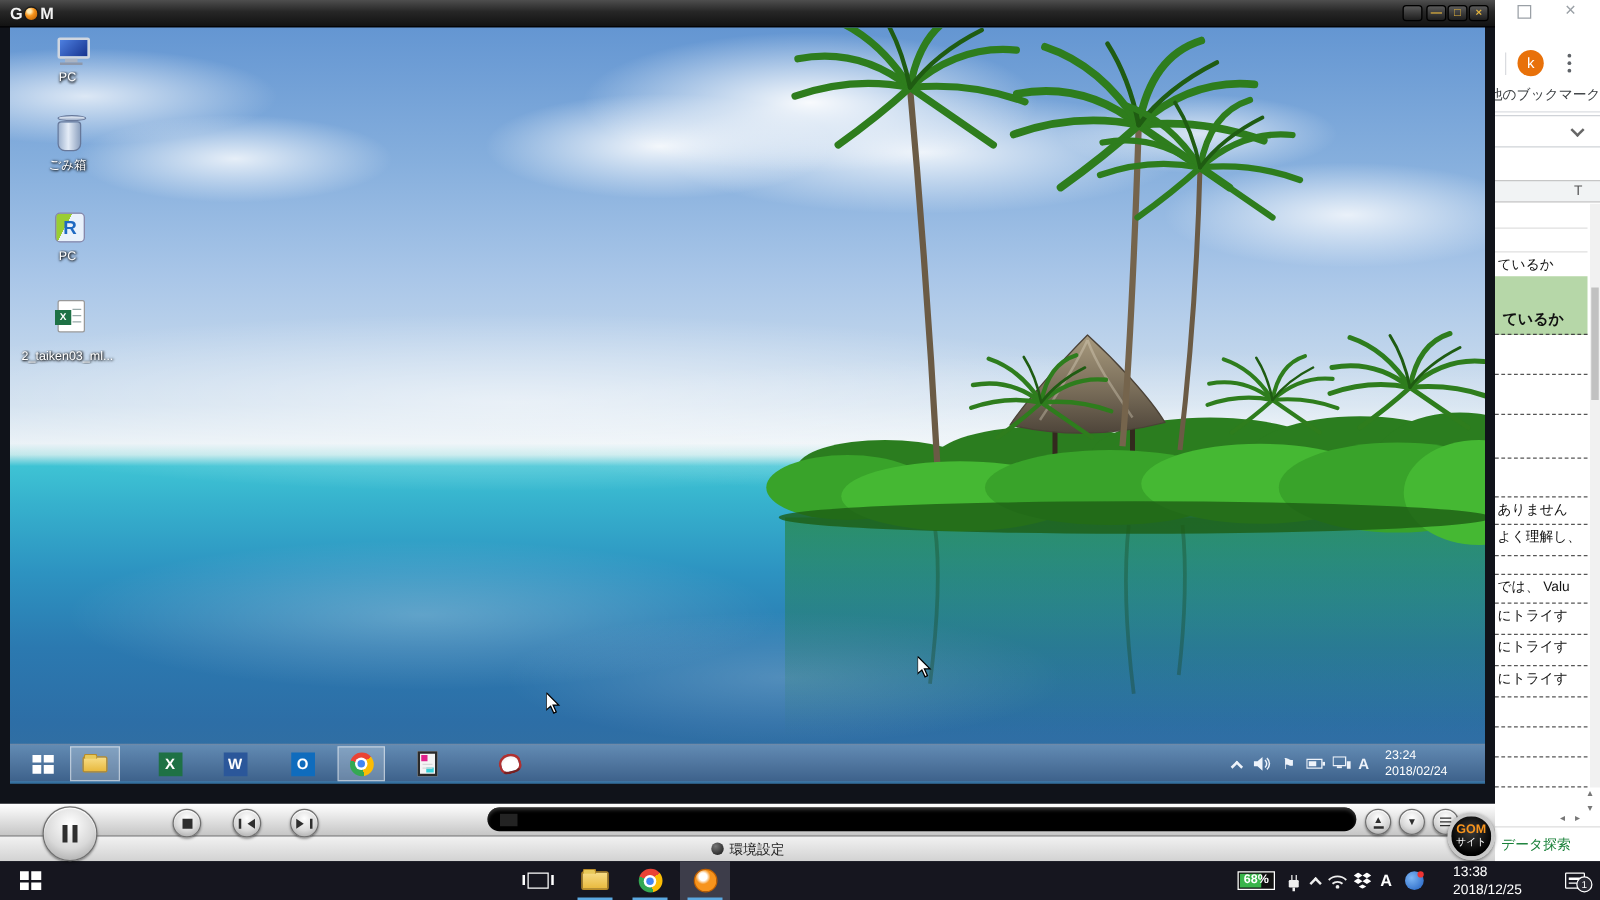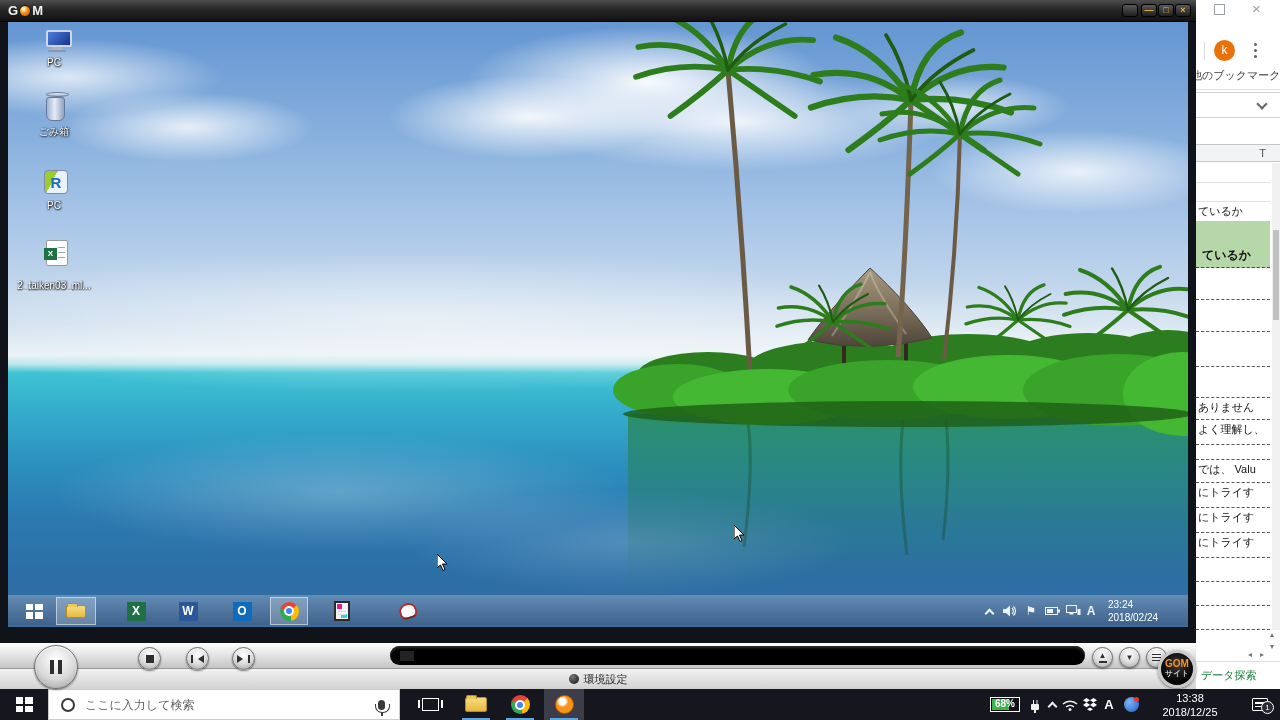--- a/index.html
+++ b/index.html
@@ -107,21 +107,21 @@
 .taskview:after{content:"";position:absolute;right:-5px;top:1px;width:2px;height:8px;background:#fff}
 .battbadge{display:flex;align-items:flex-start;height:15px;border:1px solid #fff;background:#111;position:relative}
 .battfill{position:absolute;left:1px;top:1px;bottom:1px;width:62%;background:#39b54a}
 .battbadge span{position:relative;font-size:10px;color:#fff;padding:0 4px;font-weight:bold}
 .plug{width:8px;height:6px;background:#eee;border-radius:1px;position:relative;margin-top:4px}
 .plug:before{content:"";position:absolute;left:1.5px;top:-4px;width:1.5px;height:4px;background:#eee;box-shadow:3.5px 0 0 #eee}
 .plug:after{content:"";position:absolute;left:3px;top:6px;width:2px;height:3px;background:#eee}
 .caret{width:7px;height:7px;border-left:2px solid #eee;border-top:2px solid #eee;transform:rotate(45deg);margin-top:3px}
 .bluecircle{width:15px;height:15px;border-radius:50%;background:radial-gradient(circle at 35% 35%,#7db6f5,#1f5fc0);position:relative}
 .bluecircle:after{content:"";position:absolute;right:0;top:0;width:5px;height:5px;border-radius:50%;background:#e33}
-.tclock{color:#fff;font-size:11px;line-height:14px;text-align:center}
+.tclock{color:#fff;font-size:11px;line-height:14px;text-align:left}
 .notif{width:16px;height:13px;border:1.5px solid #fff;border-radius:1px;position:relative}
 .notif i{position:absolute;left:2px;right:2px;height:1.5px;background:#fff}
 .badge1{position:absolute;right:-7px;bottom:-4px;width:13px;height:13px;border-radius:50%;background:#2a2a34;border:1px solid #fff;color:#fff;font-size:8px;text-align:center;line-height:12px}
 </style>
 </head>
 <body>
 
 <div id="stage">
 
   <div id="gomwin" class="a">
@@ -413,25 +413,20 @@
   <div id="taskbar" class="a">
     <div class="ttile" style="left:0;width:48px">
         <div class="winflag">
           <i></i>
           <i></i>
           <i></i>
           <i></i>
         </div>
       </div>
 
-    <div id="searchbox" class="a">
-      <span class="ring"></span>
-      <input type="text" placeholder="ここに入力して検索" style="">
-      <span class="mic"></span>
-    </div>
 
     <div class="ttile" style="left:410px;width:40px">
         <div class="taskview"></div>
       </div>
     <div class="ttile" style="left:456px;width:40px">
         <div class="folder" style="width:22px;height:15px"></div>
         <div class="underln" style="left:6px;width:28px"></div>
       </div>
     <div class="ttile" style="left:500px;width:40px">
         <div class="chromeball"></div>

